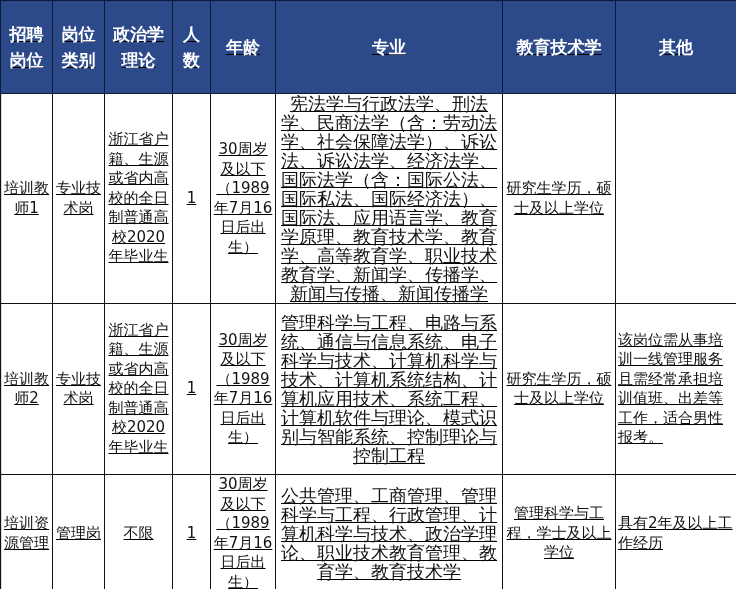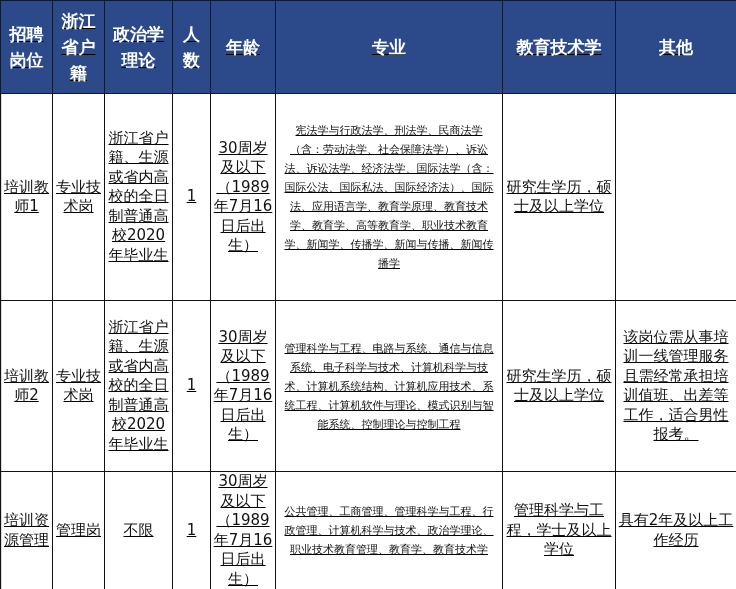--- a/index.html
+++ b/index.html
@@ -3,43 +3,43 @@
 <meta charset="utf-8">
 <style>
   html, body { margin:0; padding:0; background:#ffffff; }
   body { width:736px; height:589px; overflow:hidden; font-family:"DejaVu Sans", sans-serif; }
   table { border-collapse:collapse; table-layout:fixed; width:736px; position:absolute; left:0; top:0;text-decoration:underline; }
   td, th { border:1.5px solid #111; padding:0 2px; text-align:center; vertical-align:middle; color:#111; font-size:15px; line-height:19.5px; font-weight:normal; word-break:break-all; }
   th { background:#2c4a8a; color:#ffffff; font-weight:bold; font-size:17px; line-height:26px; height:92px; border-color:#0c1a3a; }
   tr.r1 td { height:206px; }
   tr.r2 td { height:170px; }
   tr.r3 td { height:110px; }
-  td.left { text-align:center; }
-  td.c-major { font-size:11px; line-height:19px; padding:0 4px; }
+  td.left { text-align:left; }
+  td.c-major { font-size:18px; line-height:19px; padding:0 4px; }
   .edge { position:absolute; left:0; top:0; width:2px; height:589px; background:#d9d9d9; }
 </style>
 </head>
 <body>
 
 <div class="edge"></div>
 <table>
   <colgroup>
     <col style="width:52px">
       <col style="width:52px">
       <col style="width:68px">
       <col style="width:38px">
     <col style="width:65px">
       <col style="width:227px">
       <col style="width:113px">
       <col style="width:121px">
   </colgroup>
   <thead>
     <tr>
       <th>招聘岗位</th>
-      <th>浙江省户籍</th>
+      <th>岗位类别</th>
       <th>政治学理论</th>
       <th>人数</th>
       <th>年龄</th>
       <th>专业</th>
       <th>教育技术学</th>
       <th>其他</th>
     </tr>
   </thead>
   <tbody>
     <tr class="r1">

